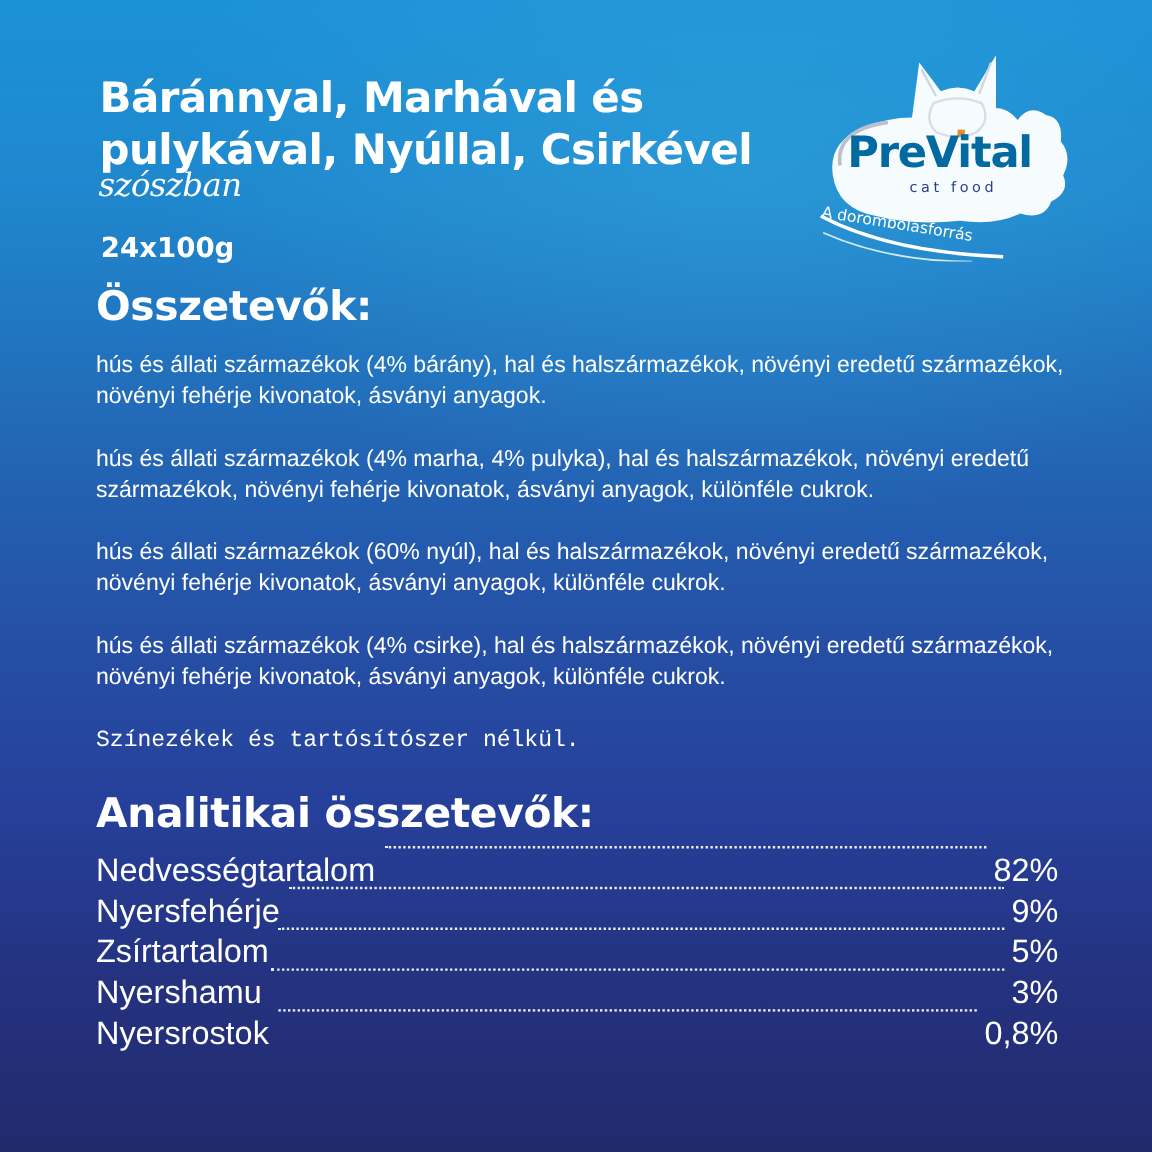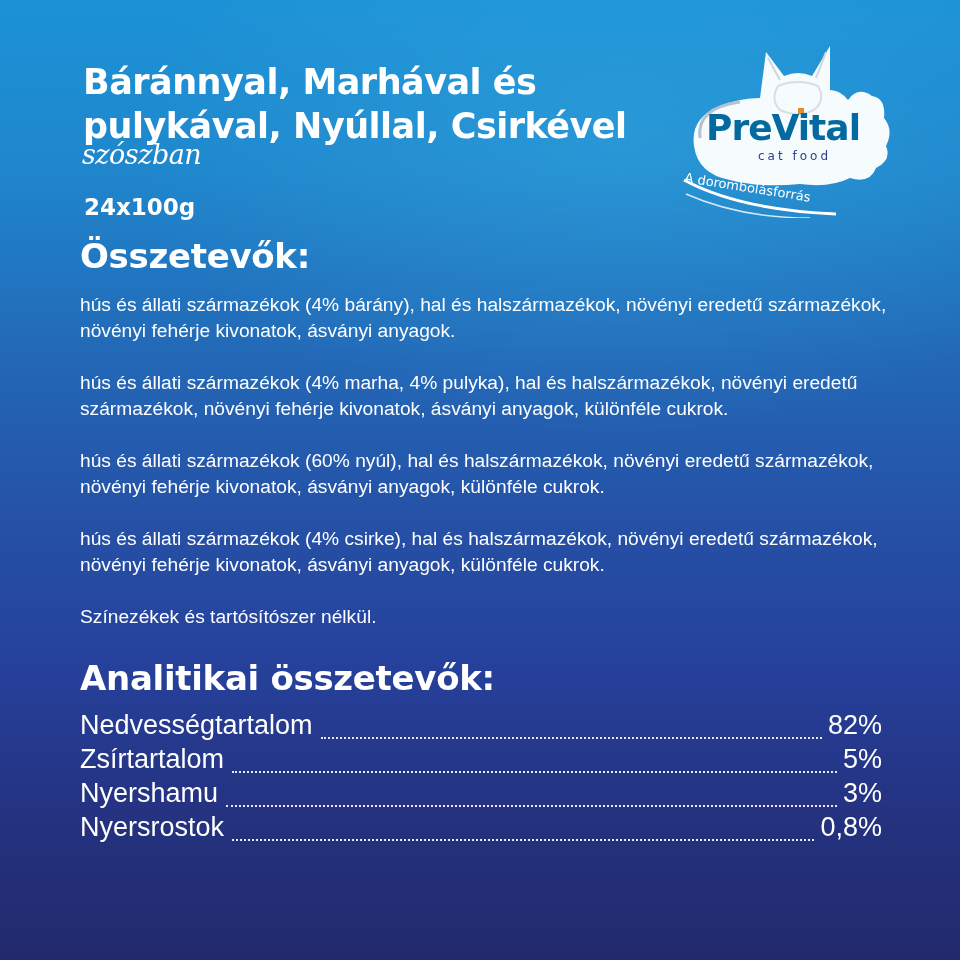--- a/index.html
+++ b/index.html
@@ -80,34 +80,35 @@
       width: 830px;
       font-family: "Liberation Sans", sans-serif;
       font-size: 19.2px;
       line-height: 26px;
     }
     .ingredients p {
       margin: 0 0 26px 0;
     }
     .ingredients p.note {
       margin-top: 0;
+      font-family: Liberation Mono, monospace;
     }
 
     .analysis {
       position: absolute;
       left: 80px;
       top: 708px;
       width: 802px;
       font-family: "Liberation Sans", sans-serif;
       font-size: 27px;
       line-height: 34px;
     }
     .row {
       display: flex;
-      align-items: flex-end;
+      align-items: flex-start;
       height: 34px;
     }
     .row .label {
       white-space: nowrap;
       flex: 0 0 auto;
     }
     .row .leader {
       flex: 1 1 auto;
       margin: 0 6px 0 8px;
       border-bottom: 2px dotted rgba(255,255,255,0.9);
@@ -210,20 +211,25 @@
 
 <h2 class="section-heading" id="analytical-heading">Analitikai összetevők:</h2>
 
 <div class="analysis">
   <div class="row">
     <span class="label">Nedvességtartalom</span>
     <span class="leader"></span>
     <span class="value">82%</span>
   </div>
   <div class="row">
+    <span class="label">Nyersfehérje</span>
+    <span class="leader"></span>
+    <span class="value">9%</span>
+  </div>
+  <div class="row">
     <span class="label">Zsírtartalom</span>
     <span class="leader"></span>
     <span class="value">5%</span>
   </div>
   <div class="row">
     <span class="label">Nyershamu</span>
     <span class="leader"></span>
     <span class="value">3%</span>
   </div>
   <div class="row">

